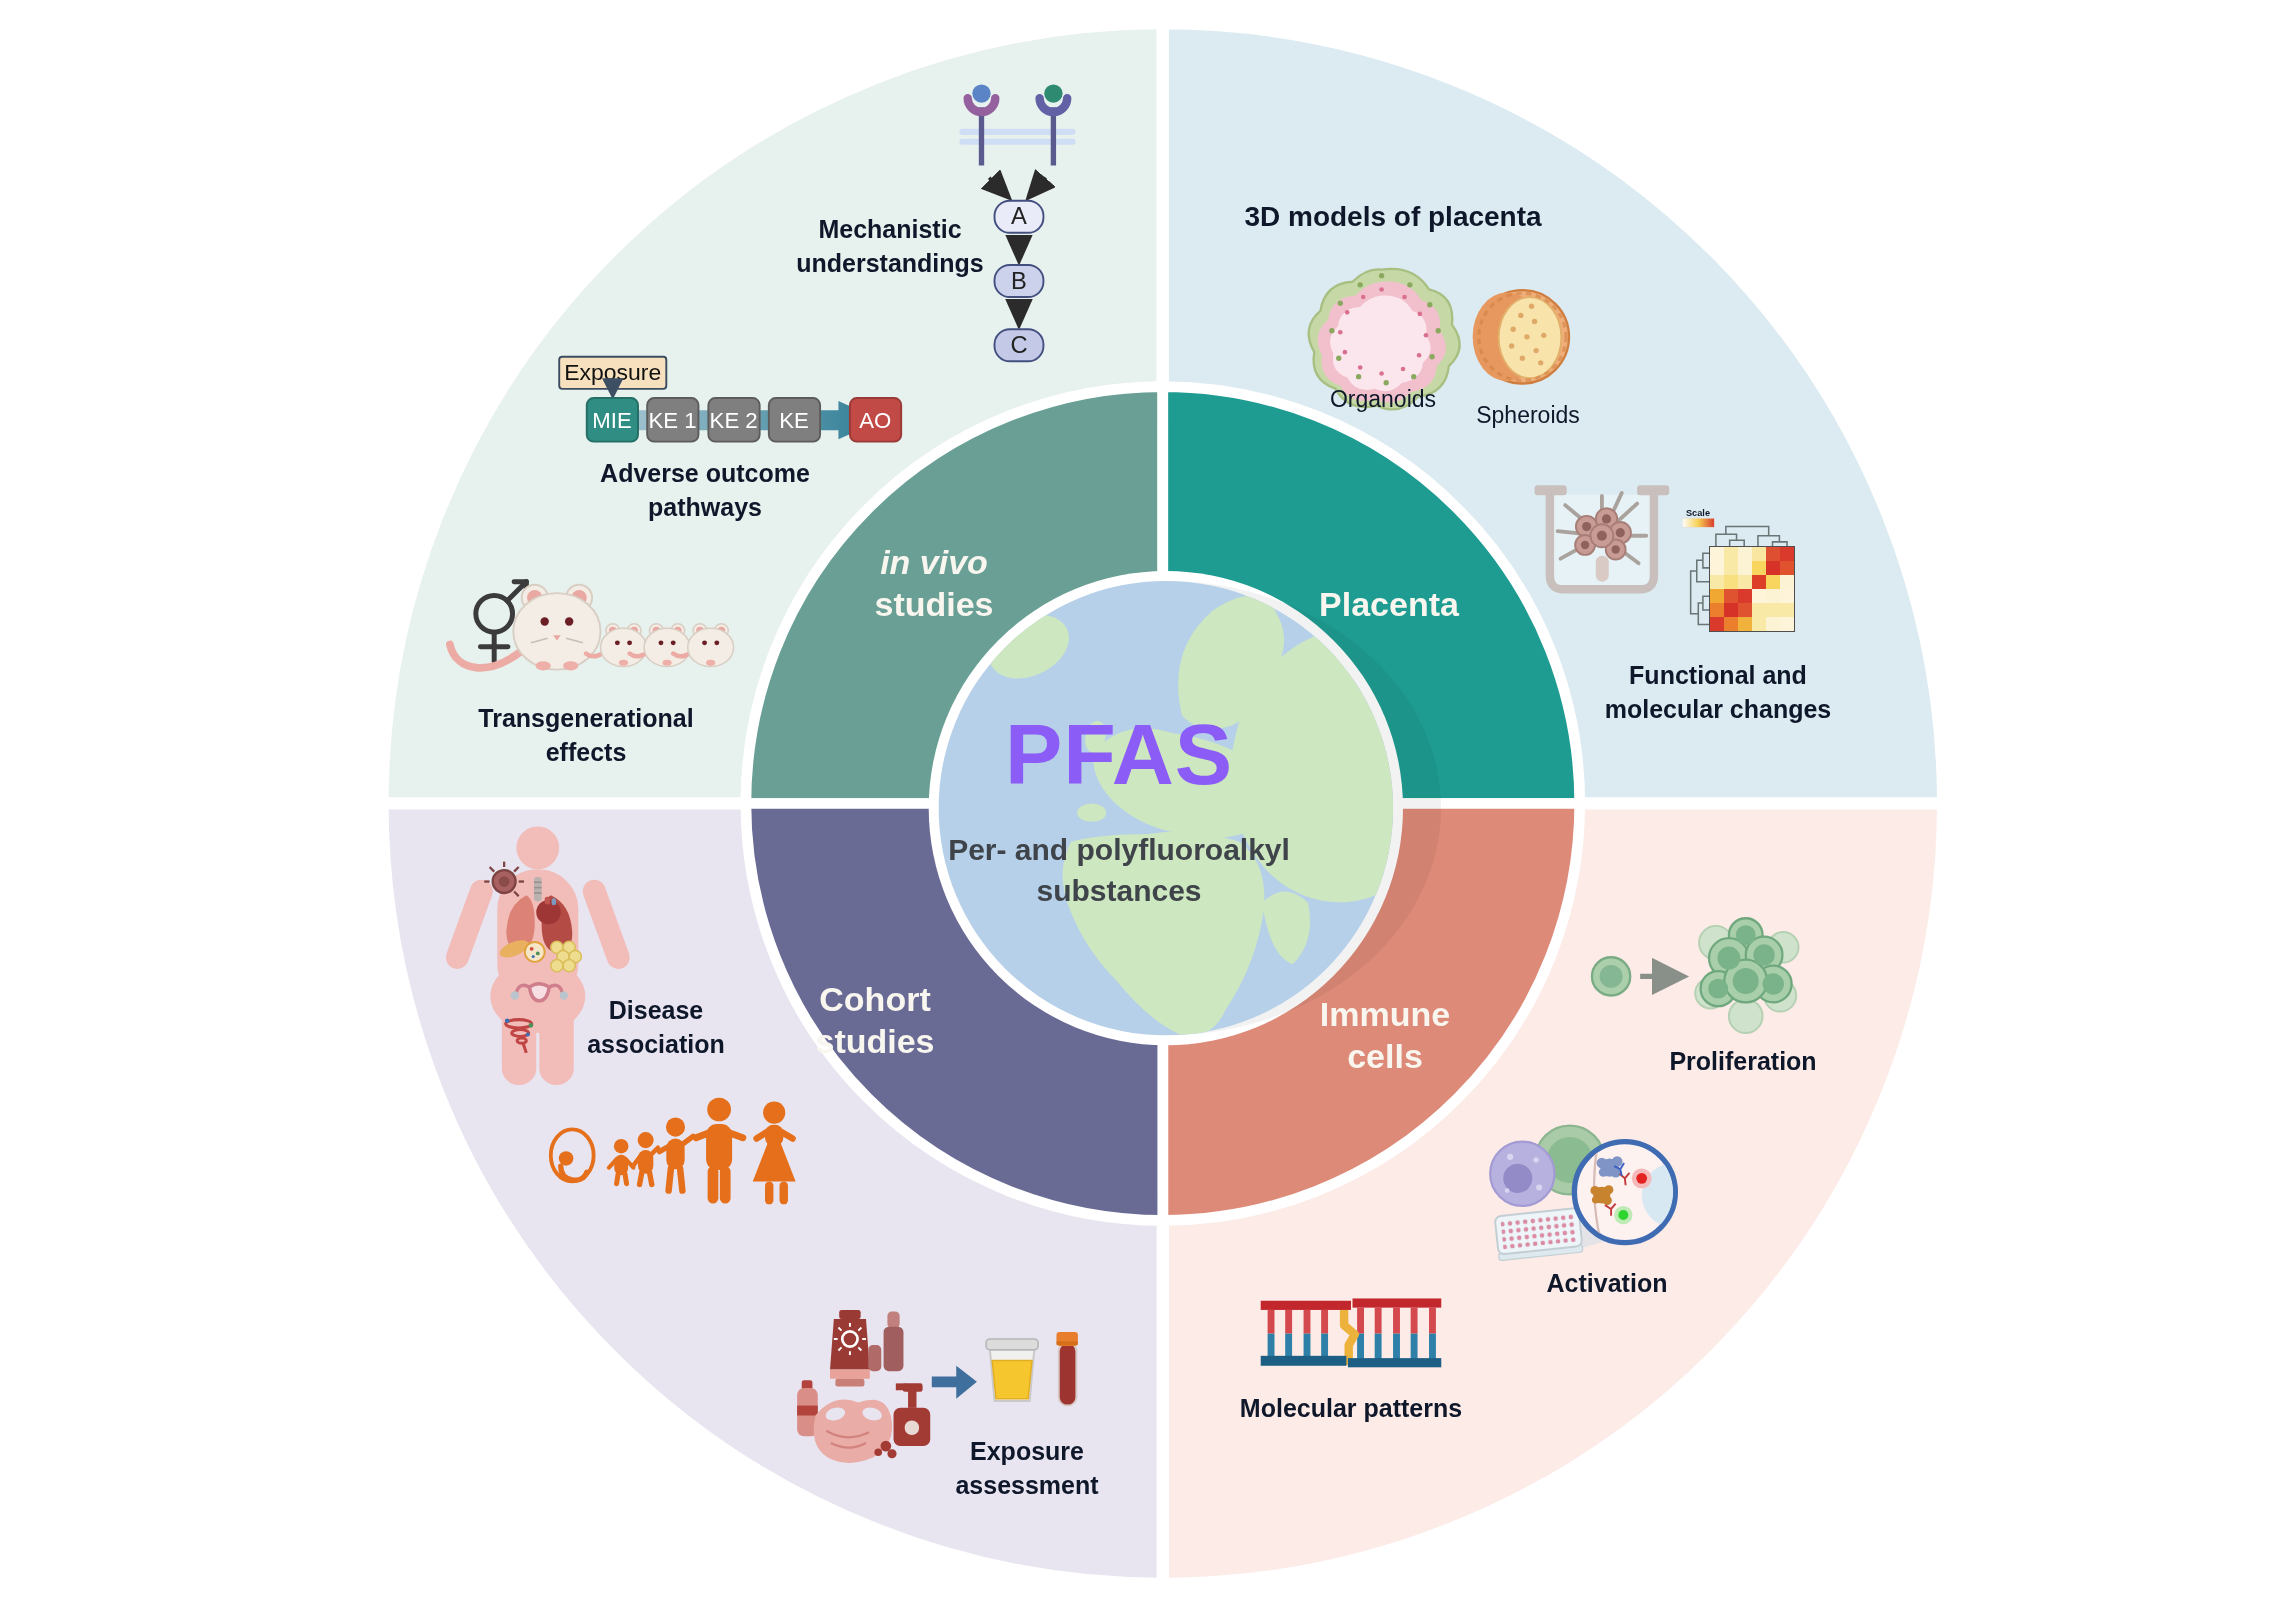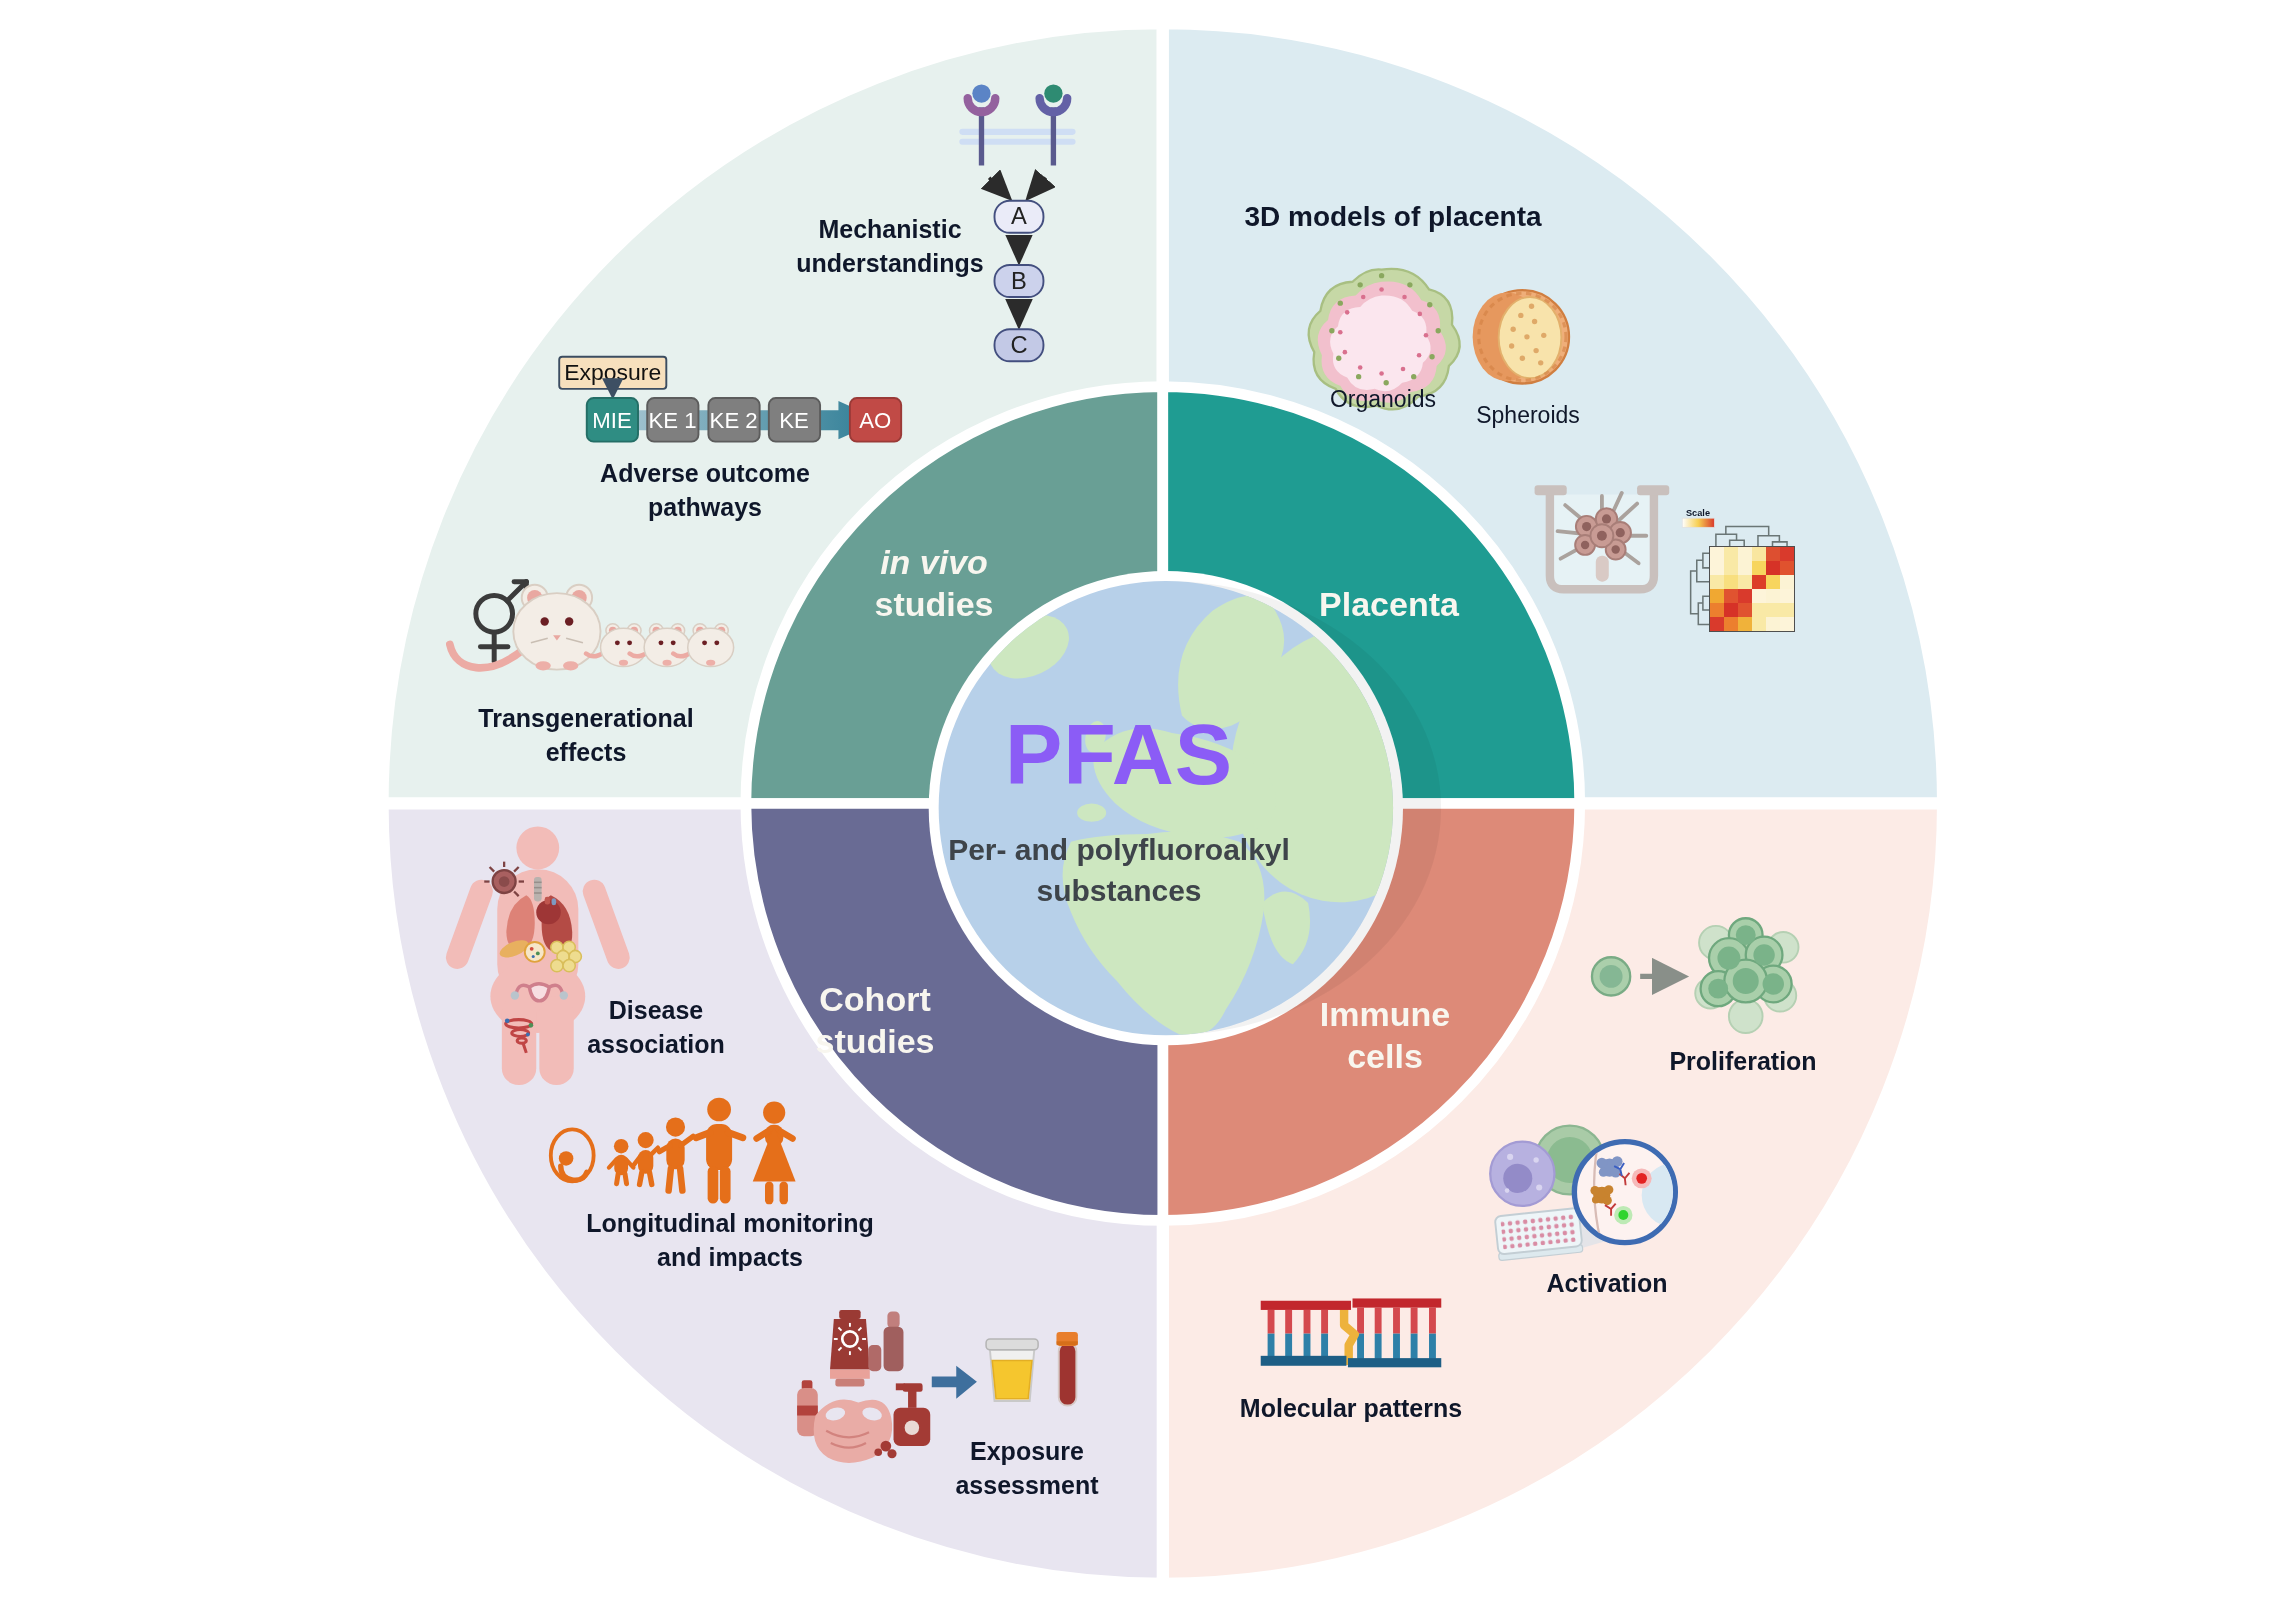--- a/index.html
+++ b/index.html
@@ -623,28 +623,28 @@
   </div>
   <div class="lbl" style="left:586px;top:715px;margin-top:20px;">
     <span class="ln">Transgenerational</span>
     <span class="ln">effects</span>
   </div>
 
   <div class="lbl heading" style="left:1393px;top:217px;">3D models of placenta</div>
   <div class="lbl lbl-normal" style="left:1383px;top:399px;">Organoids</div>
   <div class="lbl lbl-normal" style="left:1528px;top:415px;">Spheroids</div>
   <div class="lbl scale-lbl" style="left:1698px;top:513px;">Scale</div>
+  <div class="lbl" style="left:1718px;top:692px;">
+    <span class="ln">Functional and</span>
+    <span class="ln">molecular changes</span>
+  </div>
 
   <div class="lbl" style="left:656px;top:1027px;">
     <span class="ln">Disease</span>
     <span class="ln">association</span>
-  </div>
-  <div class="lbl" style="left:730px;top:1240px;">
-    <span class="ln">Longitudinal monitoring</span>
-    <span class="ln">and impacts</span>
   </div>
   <div class="lbl" style="left:1027px;top:1468px;">
     <span class="ln">Exposure</span>
     <span class="ln">assessment</span>
   </div>
 
   <div class="lbl" style="left:1743px;top:1061px;">Proliferation</div>
   <div class="lbl" style="left:1607px;top:1283px;">Activation</div>
   <div class="lbl" style="left:1351px;top:1408px;">Molecular patterns</div>
 

